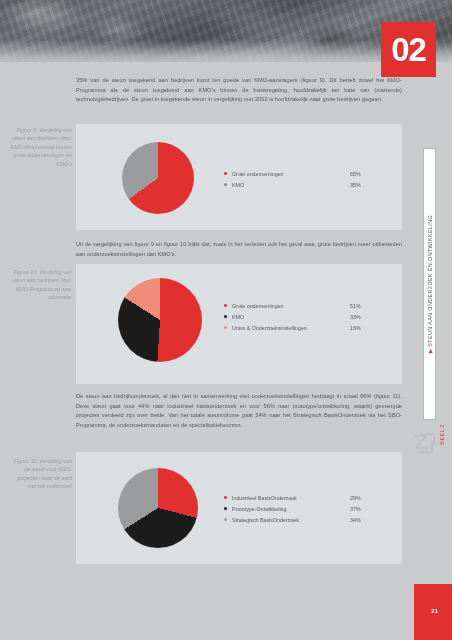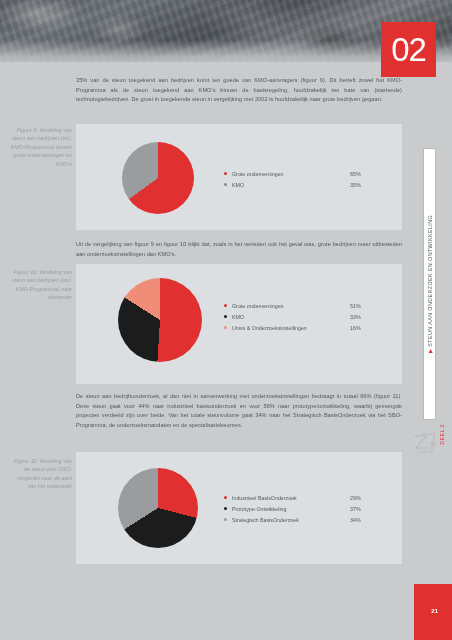--- a/index.html
+++ b/index.html
@@ -37,21 +37,21 @@
     position:absolute; left:0; top:40px; width:452px; height:30px;
     background: linear-gradient(180deg, rgba(201,203,205,0) 0%, rgba(201,203,205,.75) 55%, #c9cbcd 100%);
     z-index: 3;
   }
   .chapter-badge {
     position: absolute; right: 16px; top: 22px;
     width: 55px; height: 55px;
     background: #e03030;
     color: #fff;
     font-size: 33px;
-    font-weight: normal;
+    font-weight: bold;
     letter-spacing: -1px;
     display: flex; align-items: center; justify-content: center;
     z-index: 5;
   }
 
   
   .para {
     position: absolute;
     left: 76px; width: 326px;
     color: #55585b;

